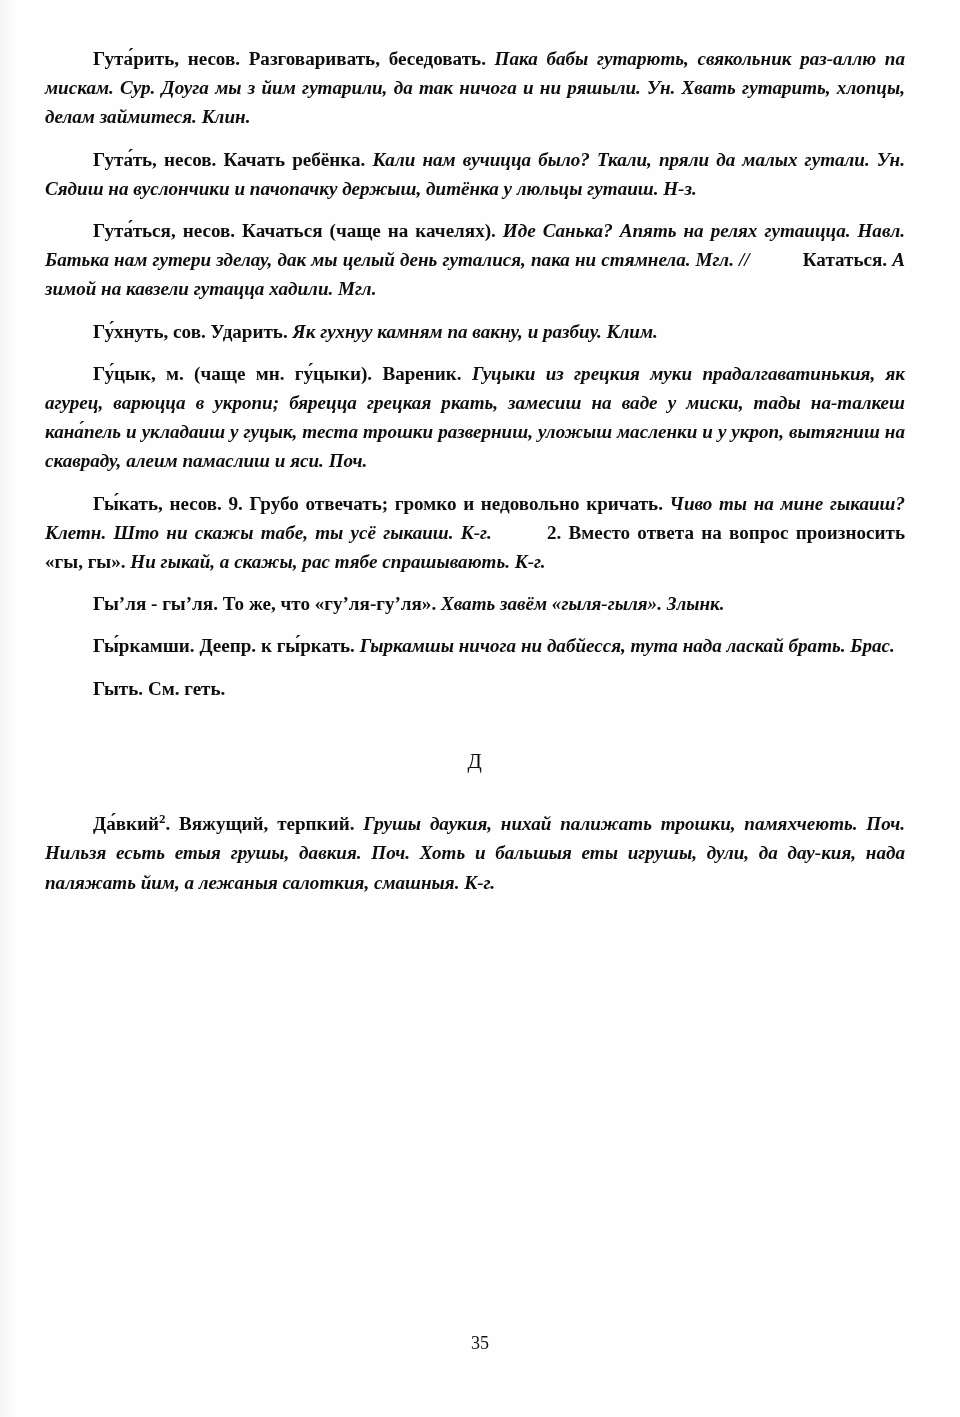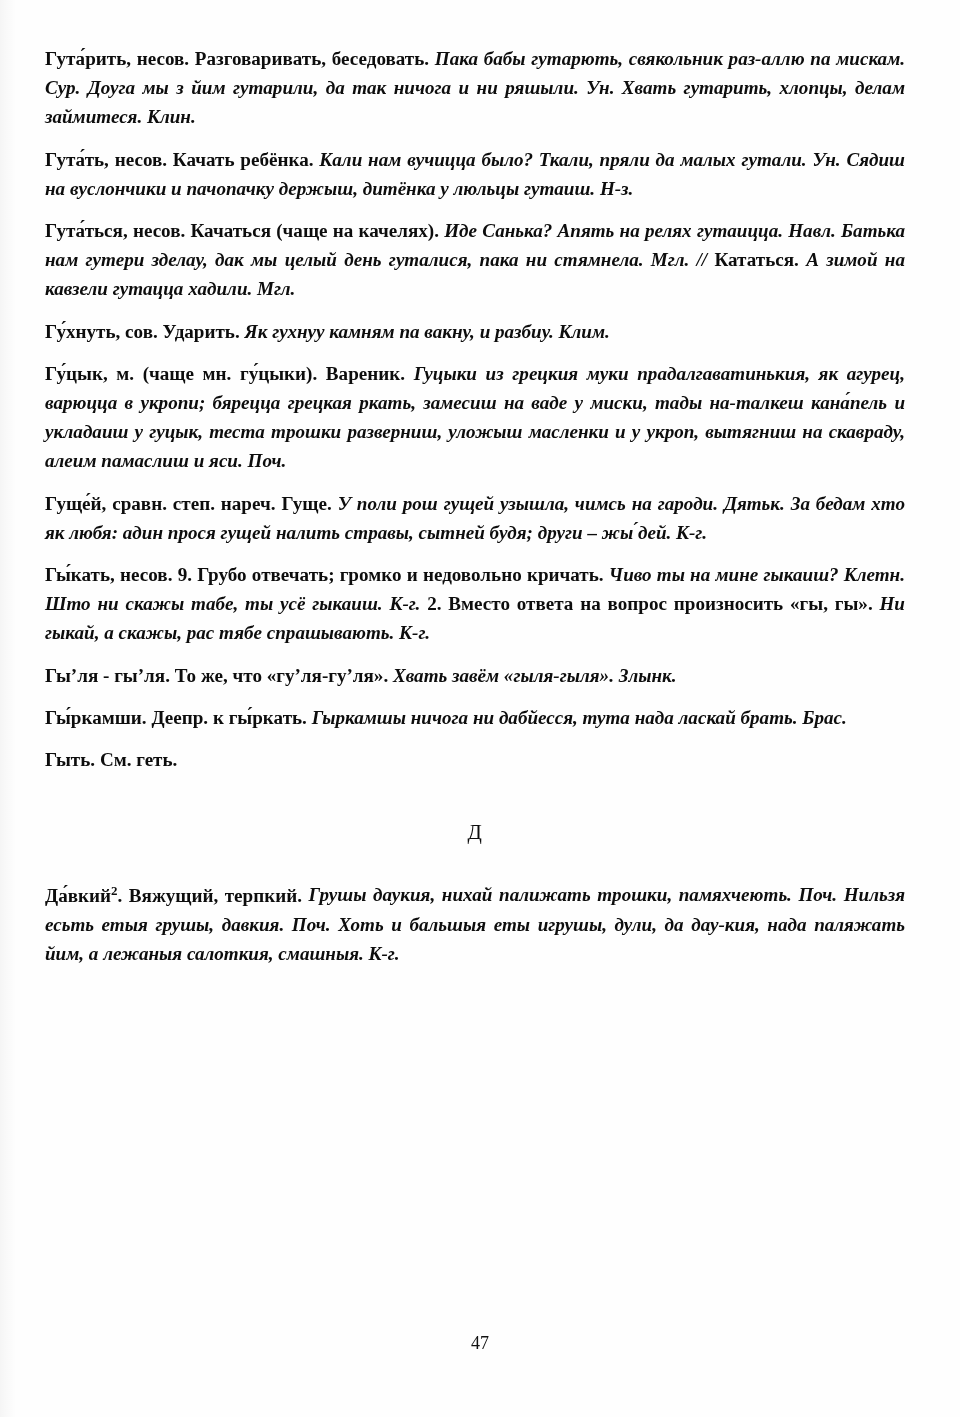--- a/index.html
+++ b/index.html
@@ -42,20 +42,21 @@
     line-height: 29.2px;
     text-align: justify;
     text-justify: inter-word;
     margin: 0 0 13px 0;
     text-indent: 0;
     hyphens: manual;
   }
   .entry:last-of-type { margin-bottom: 0; }
   .hw {              
     font-weight: bold;
+    margin-left: 48px;
   }
   .ex {              
     font-style: italic;
     font-weight: bold;
   }
   .sup {
     font-size: 0.68em;
     vertical-align: super;
     font-weight: bold;
   }
@@ -93,21 +94,20 @@
 
     <p class="entry"><span class="hw">Гута́ть, несов. Качать ребёнка.</span> <span class="ex">Кали нам вучицца было? Ткали, пряли да малых гутали. Ун. Сядиш на вуслончики и пачопачку держыш, дитёнка у люльцы гутаиш. Н-з.</span></p>
 
     <p class="entry"><span class="hw">Гута́ться, несов. Качаться (чаще на качелях).</span> <span class="ex">Иде Санька? Апять на релях гутаицца. Навл. Батька нам гутери зделау, дак мы целый день гуталися, пака ни стямнела. Мгл. //</span> <span class="hw">Кататься.</span> <span class="ex">А зимой на кавзели гутацца хадили. Мгл.</span></p>
 
 
     <p class="entry"><span class="hw">Гу́хнуть, сов. Ударить.</span> <span class="ex">Як гухнуу камням па вакну, и разбиу. Клим.</span></p>
 
     <p class="entry"><span class="hw">Гу́цык, м. (чаще мн. гу́цыки). Вареник.</span> <span class="ex">Гуцыки из грецкия муки прадалгаватинькия, як агурец, варюцца в укропи; бярецца грецкая ркать, замесиш на ваде у миски, тады на-талкеш кана́пель и укладаиш у гуцык, теста трошки разверниш, уложыш масленки и у укроп, вытягниш на скавраду, алеим памаслиш и яси. Поч.</span></p>
 
-    <p class="entry"><span class="hw">Гуще́й, сравн. степ. нареч. Гуще.</span> <span class="ex">У поли рош гущей узышла, чимсь на гароди. Дятьк. За бедам хто як любя: адин прося гущей налить стравы, сытней будя; други – жы ́дей. К-г.</span></p>
 
 
     <p class="entry"><span class="hw">Гы́кать, несов. 9. Грубо отвечать; громко и недовольно кричать.</span> <span class="ex">Чиво ты на мине гыкаиш? Клетн. Што ни скажы табе, ты усё гыкаиш. К-г.</span> <span class="hw">2. Вместо ответа на вопрос произносить «гы, гы».</span> <span class="ex">Ни гыкай, а скажы, рас тябе спрашывають. К-г.</span></p>
 
     <p class="entry"><span class="hw">Гы’ля - гы’ля. То же, что «гу’ля-гу’ля».</span> <span class="ex">Хвать завём «гыля-гыля». Злынк.</span></p>
 
 
     <p class="entry"><span class="hw">Гы́ркамши. Деепр. к гы́ркать.</span> <span class="ex">Гыркамшы ничога ни дабйесся, тута нада ласкай брать. Брас.</span></p>
 
 
@@ -115,15 +115,15 @@
 
     <div id="letter-block">
       <p class="letter-heading">Д</p>
     </div>
 
 
     <p class="entry"><span class="hw"><span>Да́вкий</span><span class="sup">2</span><span>. Вяжущий, терпкий.</span></span> <span class="ex">Грушы даукия, нихай палижать трошки, памяхчеють. Поч. Нильзя есьть етыя грушы, давкия. Поч. Хоть и бальшыя еты игрушы, дули, да дау-кия, нада паляжать йим, а лежаныя салоткия, смашныя. К-г.</span></p>
 
   </div>
 
-  <div id="folio">47</div>
+  <div id="folio">35</div>
 
 </div>
 
 </body></html>

